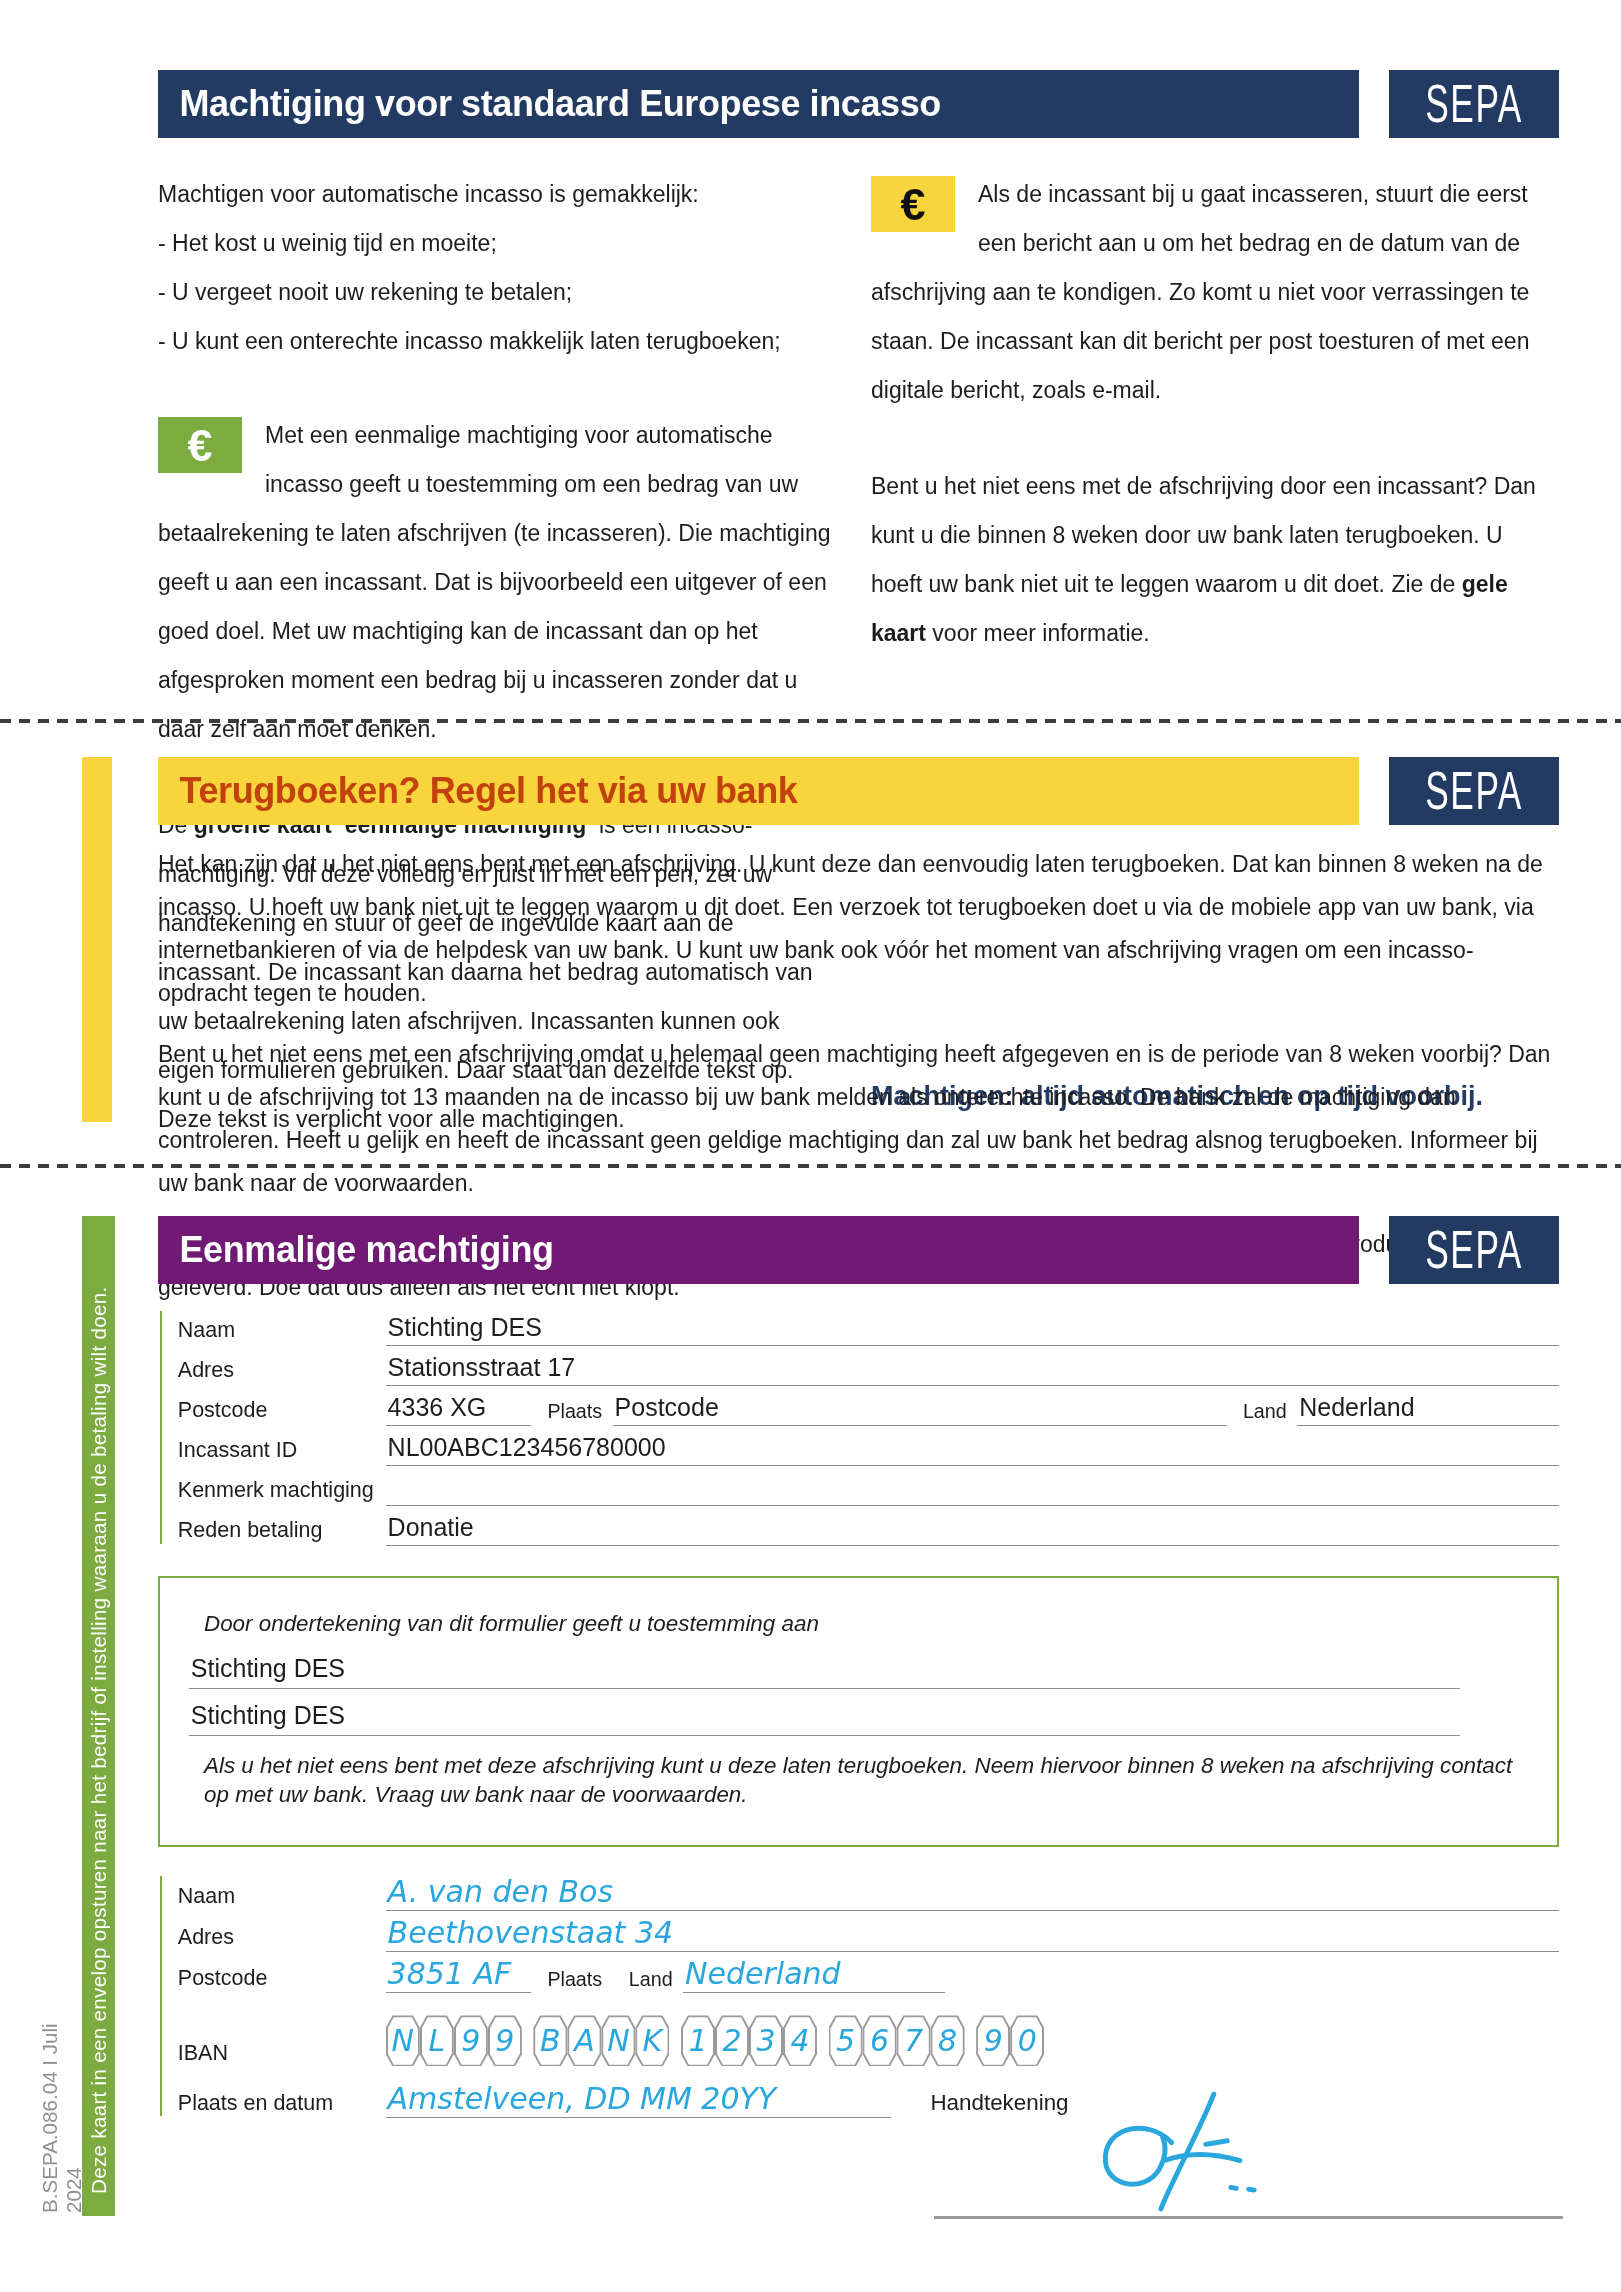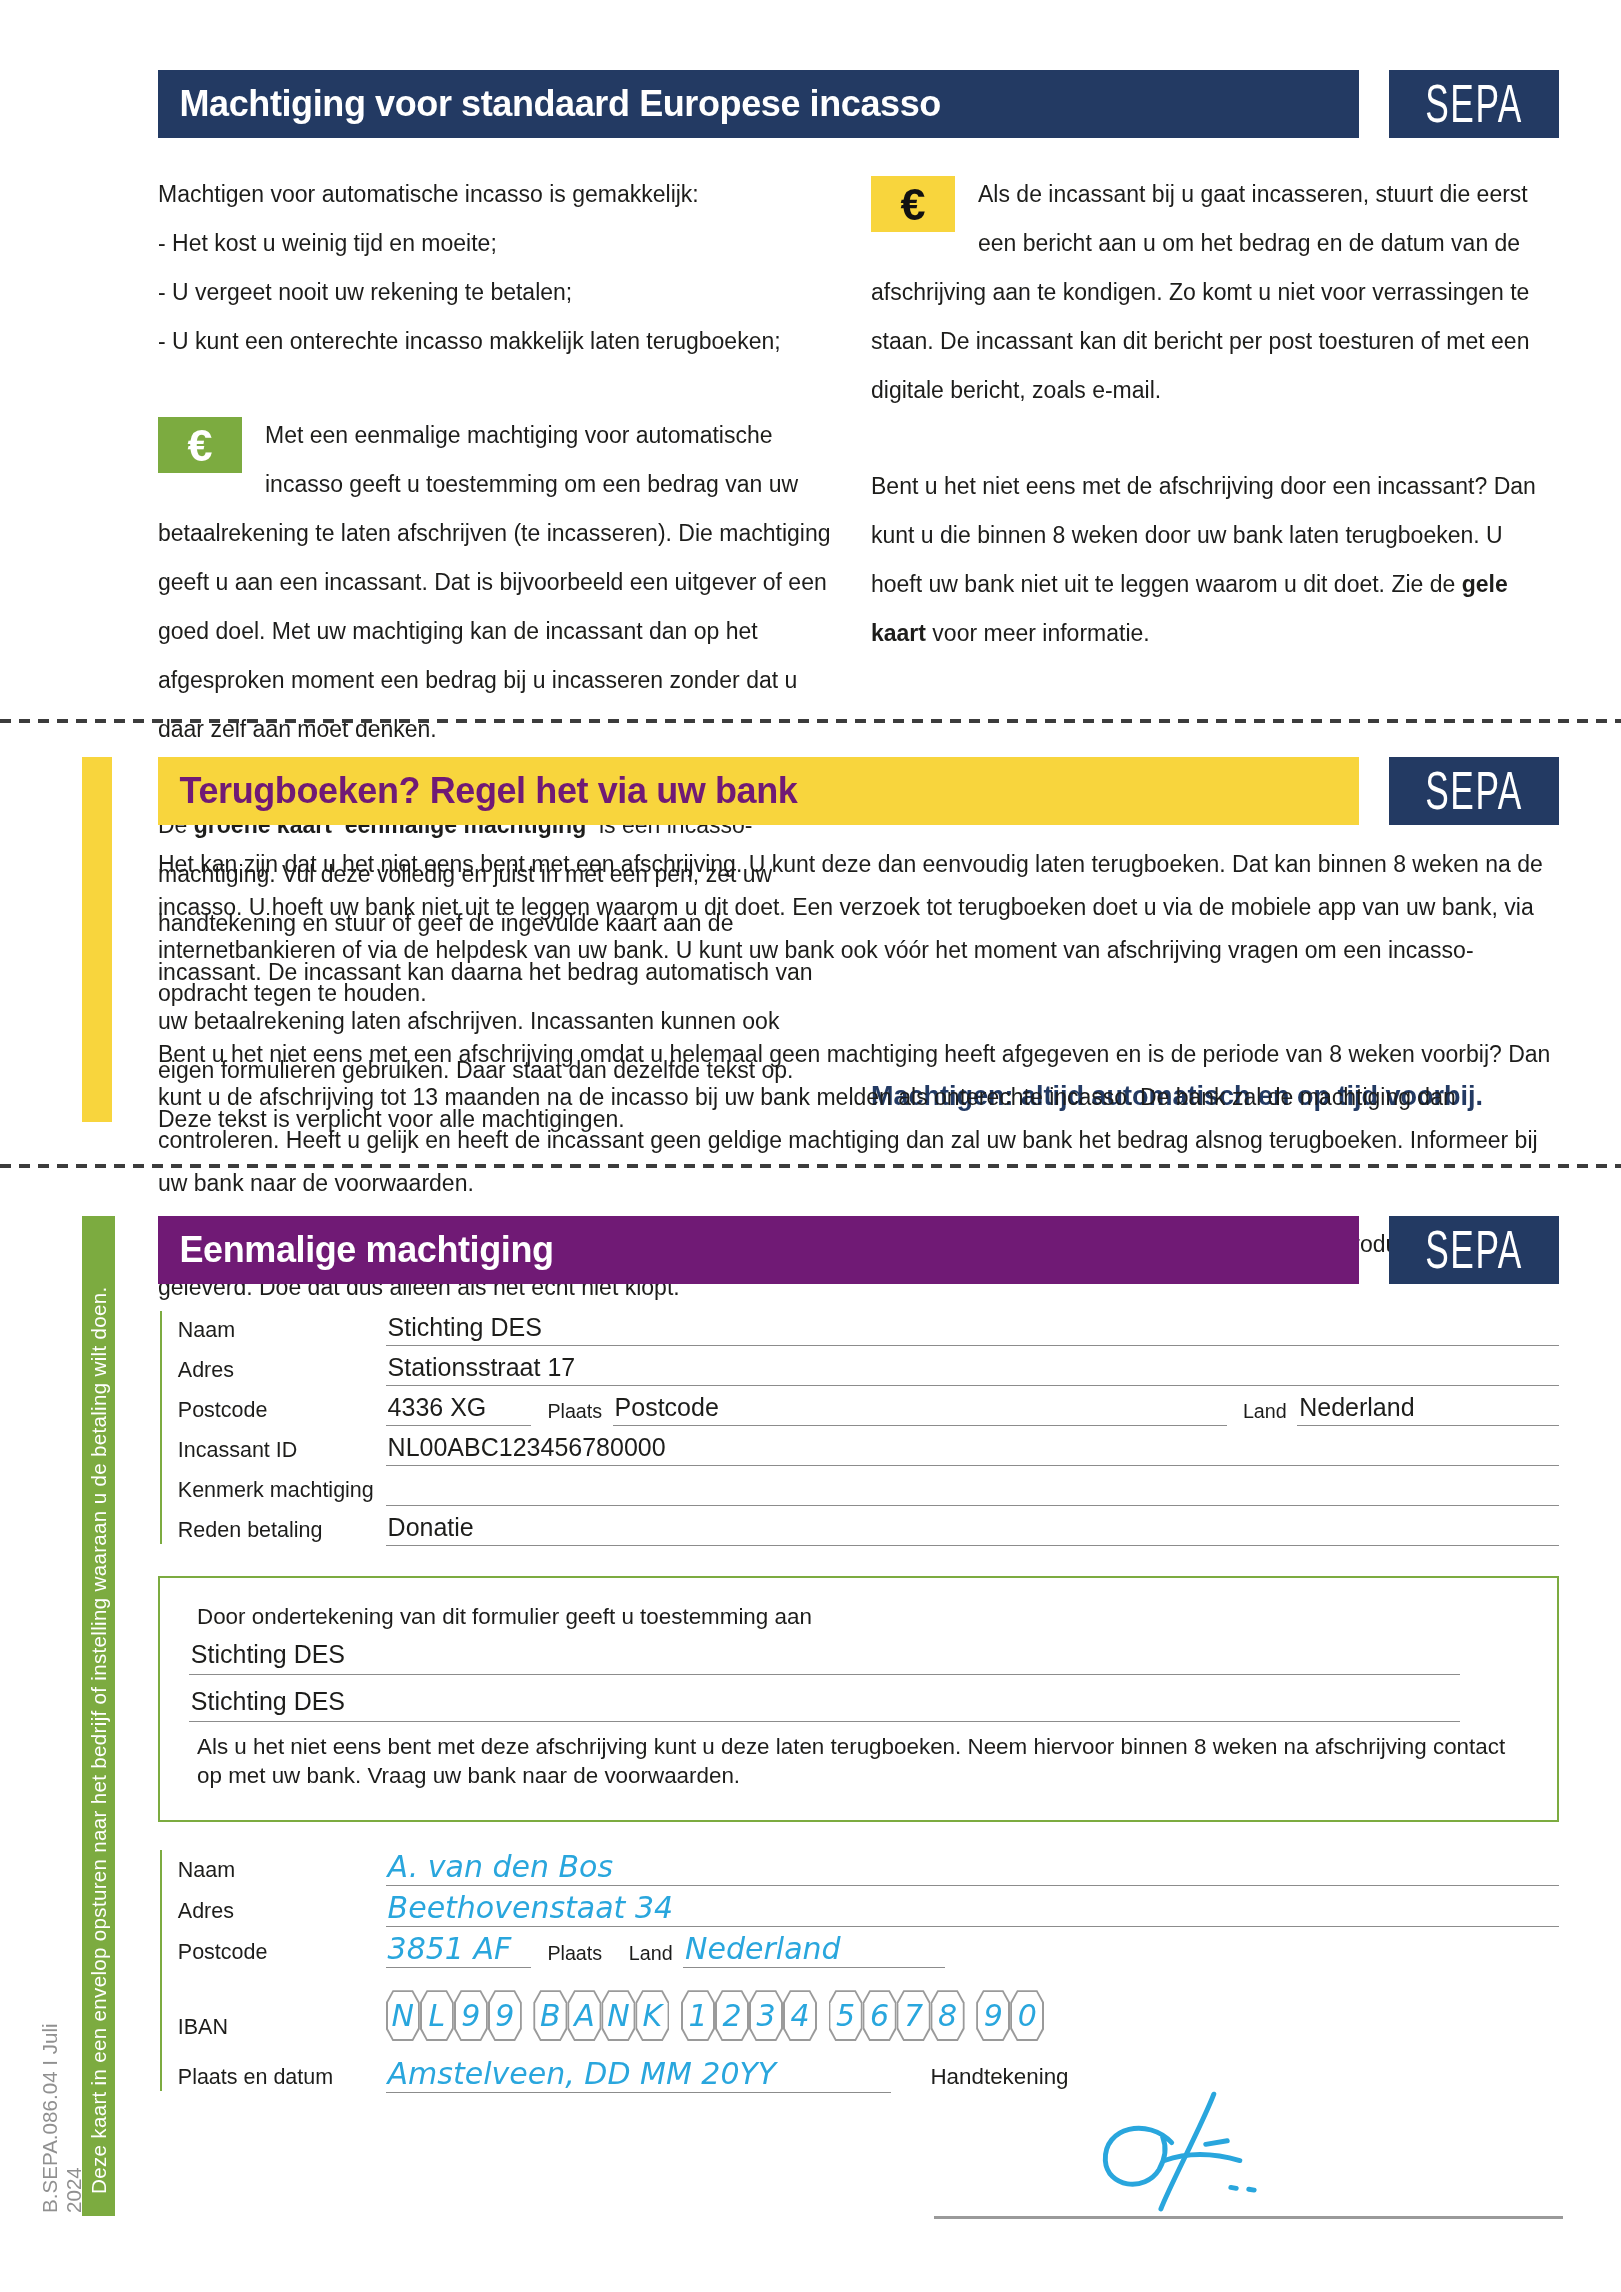--- a/index.html
+++ b/index.html
@@ -24,42 +24,42 @@
   .col{width:679px;display:flex;flex-direction:column;}
   .body-txt{font-size:23px;line-height:49px;}
   .euro-icon{float:left;width:84px;height:56px;margin:6.3px 23px 5.4px 0;
              display:flex;align-items:center;justify-content:center;font-size:45px;font-weight:bold;}
   .euro-green{background:#7cab40;color:#ffffff;}
   .euro-yellow{background:#f8d53d;color:#111111;}
   .tagline{margin-top:auto;font-size:27px;font-weight:bold;color:#233a63;padding-bottom:23px;}
 
   
   .s2{position:absolute;top:757px;left:158px;width:1401px;}
-  .s2 .hdr-bar{background:#f8d53d;color:#701a75;align-items:center;}
+  .s2 .hdr-bar{background:#f8d53d;color:#c2410c;align-items:center;}
   .s2 p{margin:18px 0 0 0;font-size:23px;line-height:43px;}
   .vbar-yellow{top:757px;width:29.6px;height:365px;background:#f8d53d;}
 
   
   .s3{position:absolute;top:1216px;left:158px;width:1401px;}
   .s3 .hdr-bar{background:#701a75;color:#ffffff;}
   .vbar-green{top:1216px;width:33px;height:1000px;background:#7cab40;display:flex;justify-content:center;}
   .vbar-green .vtext{height:100%;box-sizing:border-box;padding-top:21.5px;color:#ffffff;font-size:20.6px;letter-spacing:0.3px;}
 
   .form-block{position:relative;margin-left:1.8px;padding-left:18px;}
   .form-rule{position:absolute;left:0;top:5.4px;bottom:1.8px;width:2.7px;background:#7cab40;}
   .frow{display:flex;align-items:flex-end;height:40px;}
   .flabel{width:208px;flex:0 0 auto;font-size:21.5px;padding-bottom:2.7px;}
   .minilabel{flex:0 0 auto;font-size:19.7px;padding:0 0 2.7px 0;margin-left:16px;margin-right:10.7px;}
   .fval{flex:1;border-bottom:1.8px solid #8c8c8c;font-size:25px;line-height:1.15;padding:0 1.8px 2.7px 1.8px;white-space:nowrap;}
   .fval.short{flex:0 0 142px;}
   .fval.land{flex:0 0 258px;}
   .hw{font-family:"DejaVu Sans",sans-serif;font-style:italic;color:#29a6dd;font-size:30px;line-height:1.05;}
 
   .consent{margin-top:30px;border:2.7px solid #7cab40;padding:16px 29px 21.5px 29px;box-sizing:border-box;}
-  .consent .ctext{font-size:22.4px;line-height:29px;margin:8px;}
+  .consent .ctext{font-size:22.4px;line-height:29px;margin:15px;font-style:italic;}
   .consent .cval{display:block;width:calc(100% - 72px);border-bottom:1.8px solid #8c8c8c;
                  font-size:25px;padding:1.8px 1.8px 4.5px 1.8px;margin:1.8px 0 10.7px 0;}
 
   .debtor{margin-top:23px;}
   .debtor .frow{height:41px;}
   .iban-row{height:75px !important;}
   .iban-cells{display:flex;gap:11.6px;align-items:flex-end;padding-bottom:1.8px;}
   .iban-group{display:flex;gap:0;}
   .cell{position:relative;width:34px;height:51px;}
   .cell::before{content:"";position:absolute;inset:0;background:#9a9a9a;

